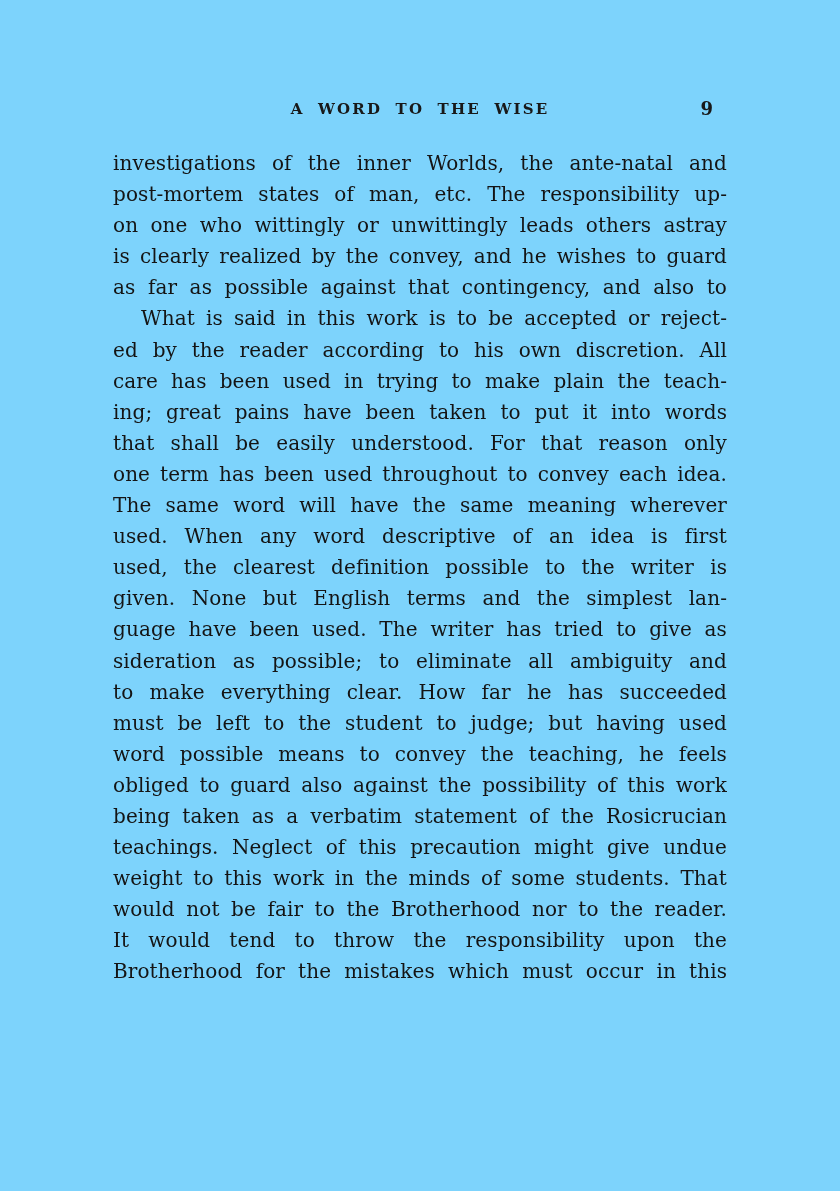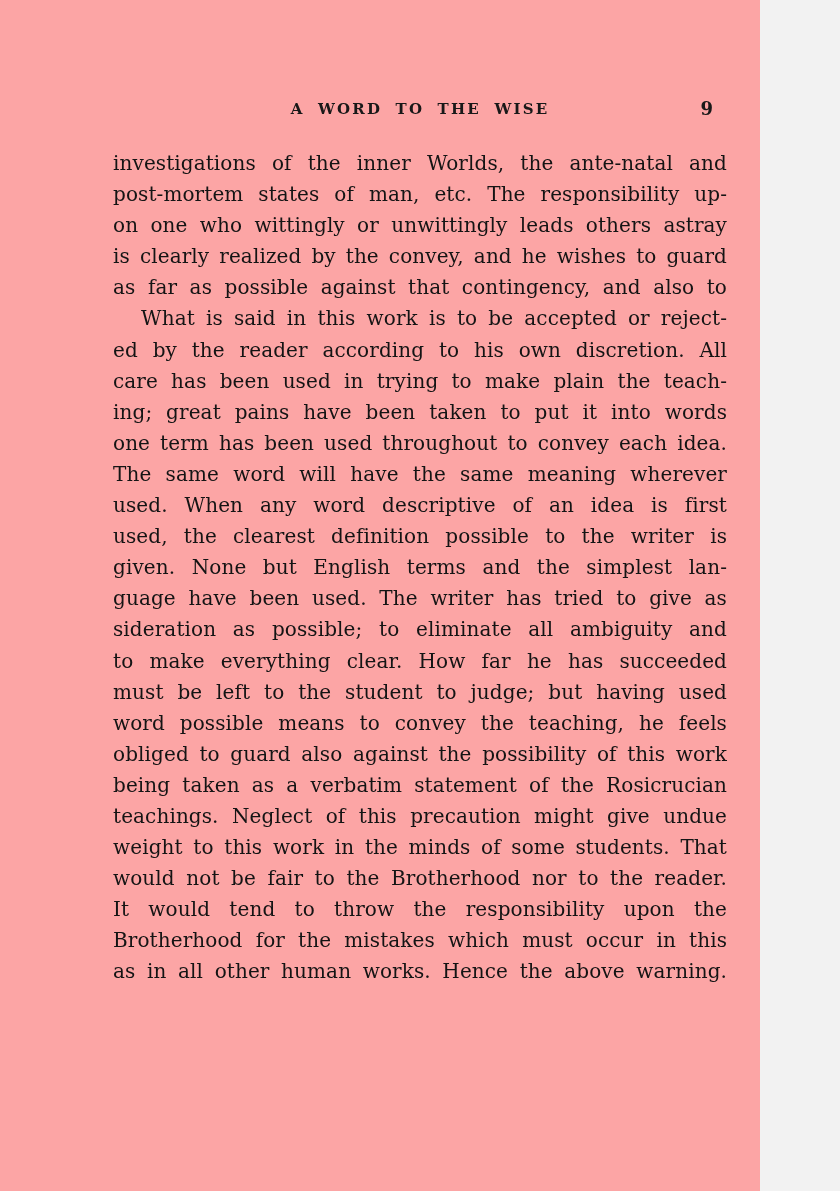--- a/index.html
+++ b/index.html
@@ -4,23 +4,23 @@
 <style>
   html, body { margin: 0; padding: 0; }
   body {
     width: 840px;
     height: 1191px;
     background: #f2f2f2;
     font-family: "DejaVu Serif", "Liberation Serif", serif;
   }
   .page {
     position: relative;
-    width: 760px;
+    width: 840px;
     height: 1191px;
-    background: #fca5a5;
+    background: #7dd3fc;
     color: #151515;
     overflow: hidden;
   }
   .page-header {
     position: absolute;
     top: 100px;
     left: 113px;
     width: 614px;
     height: 22px;
   }
@@ -69,32 +69,32 @@
   <div class="page-body">
       <div class="line">investigations of the inner Worlds, the ante-natal and</div>
       <div class="line">post-mortem states of man, etc.  The responsibility up-</div>
       <div class="line">on one who wittingly or unwittingly leads others astray</div>
       <div class="line">is clearly realized by the convey, and he wishes to guard</div>
       <div class="line">as far as possible against that contingency, and also to</div>
       <div class="line indent">What is said in this work is to be accepted or reject-</div>
       <div class="line">ed by the reader according to his own discretion.  All</div>
       <div class="line">care has been used in trying to make plain the teach-</div>
       <div class="line">ing; great pains have been taken to put it into words</div>
+      <div class="line">that shall be easily understood.  For that reason only</div>
       <div class="line">one term has been used throughout to convey each idea.</div>
       <div class="line">The same word will have the same meaning wherever</div>
       <div class="line">used.  When any word descriptive of an idea is first</div>
       <div class="line">used, the clearest definition possible to the writer is</div>
       <div class="line">given.  None but English terms and the simplest lan-</div>
       <div class="line">guage have been used.  The writer has tried to give as</div>
       <div class="line">sideration as possible; to eliminate all ambiguity and</div>
       <div class="line">to make everything clear.  How far he has succeeded</div>
       <div class="line">must be left to the student to judge; but having used</div>
       <div class="line">word possible means to convey the teaching, he feels</div>
       <div class="line">obliged to guard also against the possibility of this work</div>
       <div class="line">being taken as a verbatim statement of the Rosicrucian</div>
       <div class="line">teachings.  Neglect of this precaution might give undue</div>
       <div class="line">weight to this work in the minds of some students. That</div>
       <div class="line">would not be fair to the Brotherhood nor to the reader.</div>
       <div class="line">It would tend to throw the responsibility upon the</div>
       <div class="line">Brotherhood for the mistakes which must occur in this</div>
-      <div class="line">as in all other human works.  Hence the above warning.</div>
     </div>
 </div>
 
 </body></html>

